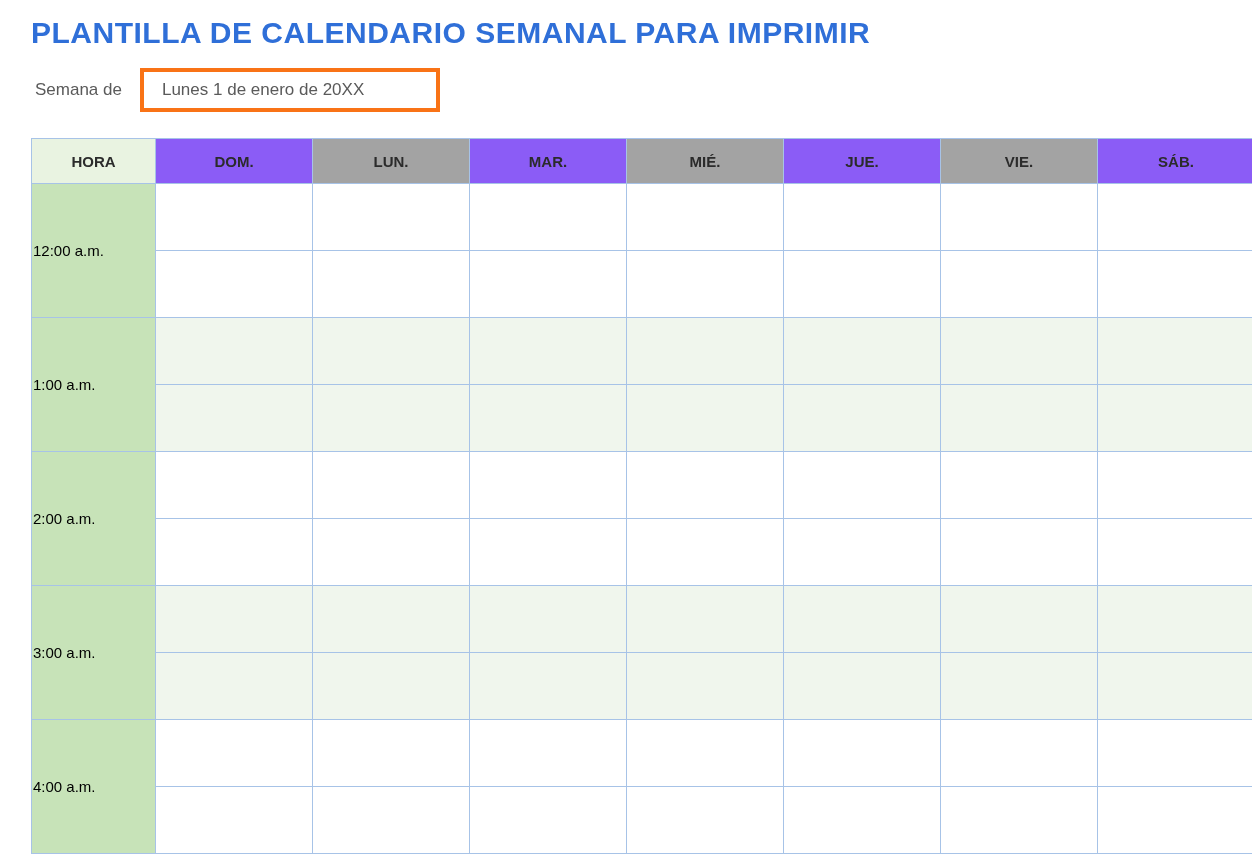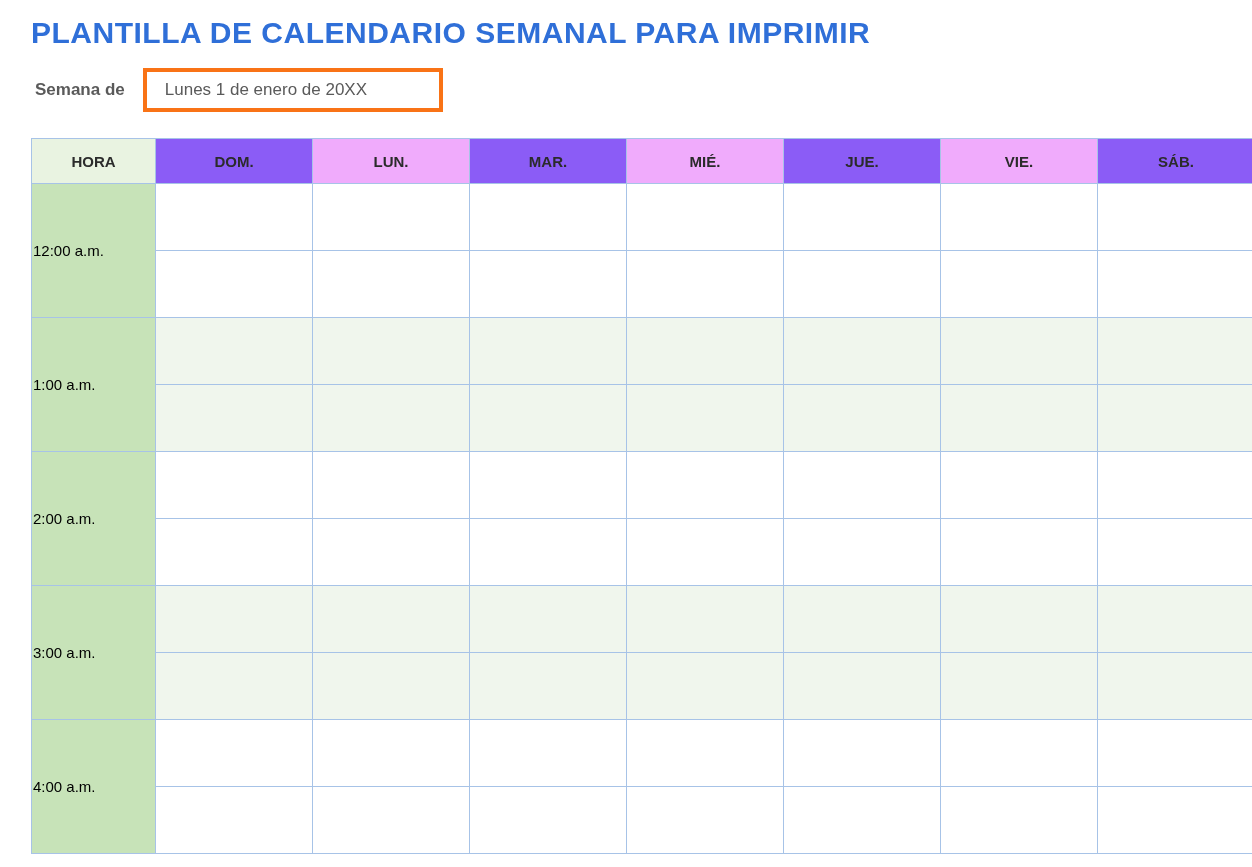--- a/index.html
+++ b/index.html
@@ -23,21 +23,20 @@
   .week-row {
     display: flex;
     align-items: center;
     margin-bottom: 26px;
   }
   .week-label {
     font-size: 17px;
     color: #5a5a5a;
     margin-right: 18px;
     margin-left: 4px;
-    font-weight: bold;
   }
   .week-box {
     border: 4px solid #f97316;
     padding: 8px 18px;
     min-width: 256px;
     font-size: 17px;
     color: #5a5a5a;
     background: #ffffff;
   }
   table.cal {
@@ -52,21 +51,21 @@
   table.cal th {
     height: 42px;
     font-size: 15px;
     font-weight: bold;
     color: #2b2b2b;
     text-align: center;
     vertical-align: middle;
   }
   th.col-time { width: 124px; background: #e9f3e1; }
   th.day-dark  { background: #8b5cf6; }
-  th.day-light { background: #f0abfc; }
+  th.day-light { background: #a3a3a3; }
   td.time-cell {
     background: #c7e3b8;
     text-align: left;
     vertical-align: middle;
     font-size: 15px;
     color: #000000;
     height: 128px;
   }
   td.slot {
     height: 64px;

